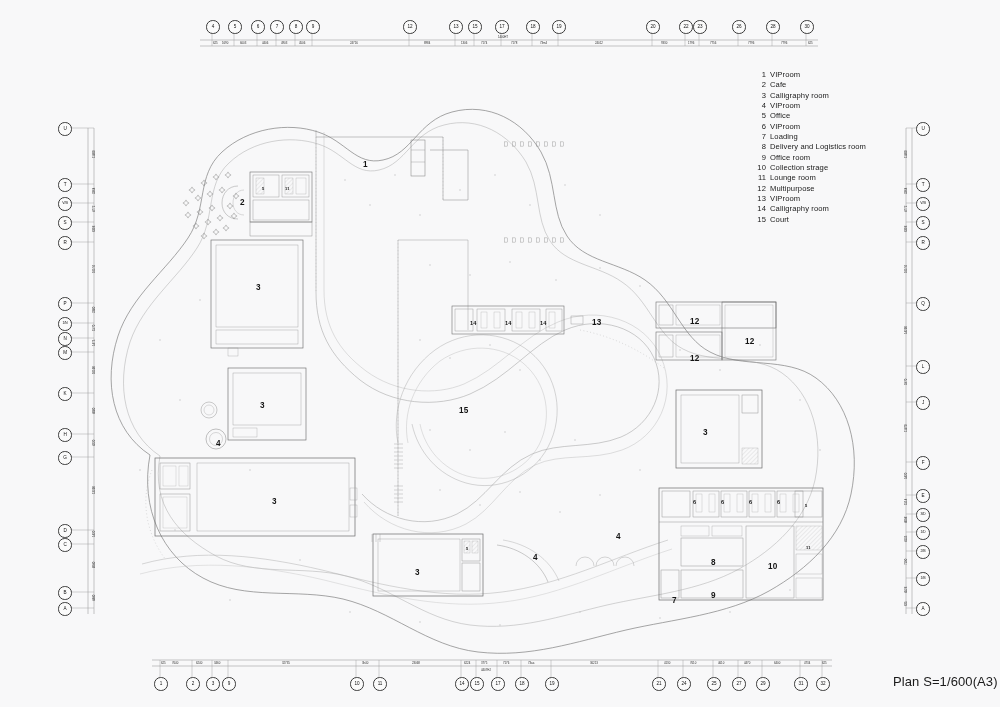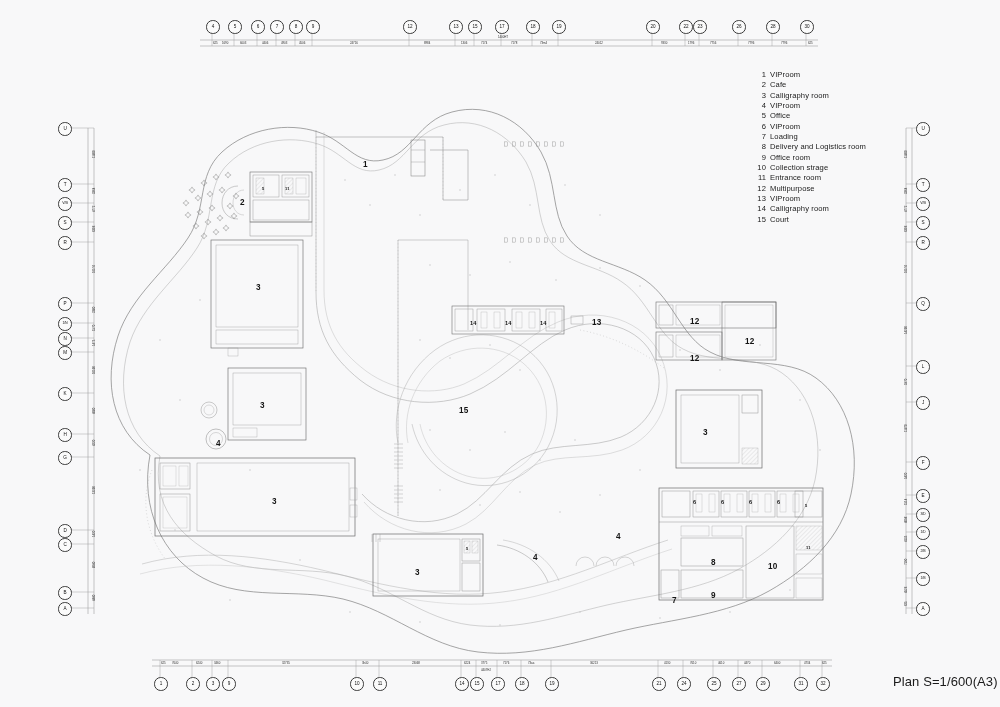--- a/index.html
+++ b/index.html
@@ -480,21 +480,21 @@
     <div class="lrow">
       <span class="lnum">9</span>
       <span class="ltxt">Office room</span>
     </div>
     <div class="lrow">
       <span class="lnum">10</span>
       <span class="ltxt">Collection strage</span>
     </div>
     <div class="lrow">
       <span class="lnum">11</span>
-      <span class="ltxt">Entrance room</span>
+      <span class="ltxt">Lounge room</span>
     </div>
     <div class="lrow">
       <span class="lnum">12</span>
       <span class="ltxt">Multipurpose</span>
     </div>
     <div class="lrow">
       <span class="lnum">13</span>
       <span class="ltxt">VIProom</span>
     </div>
     <div class="lrow">

